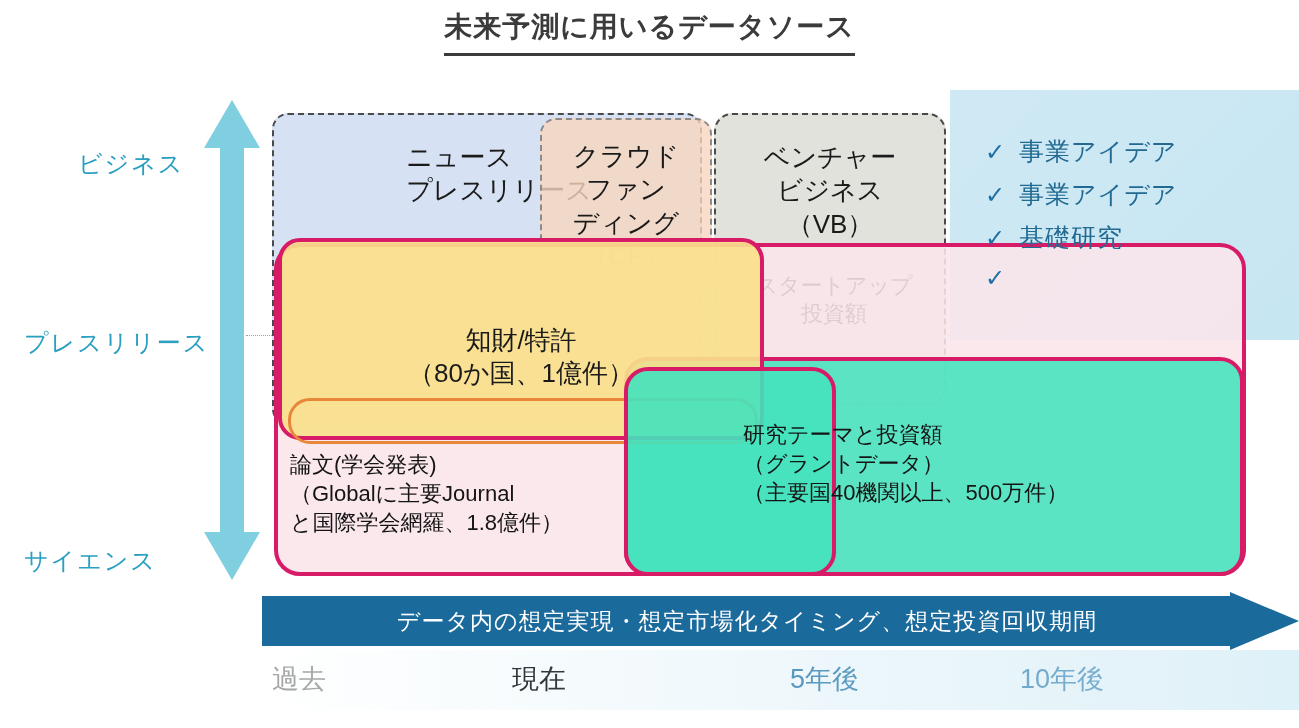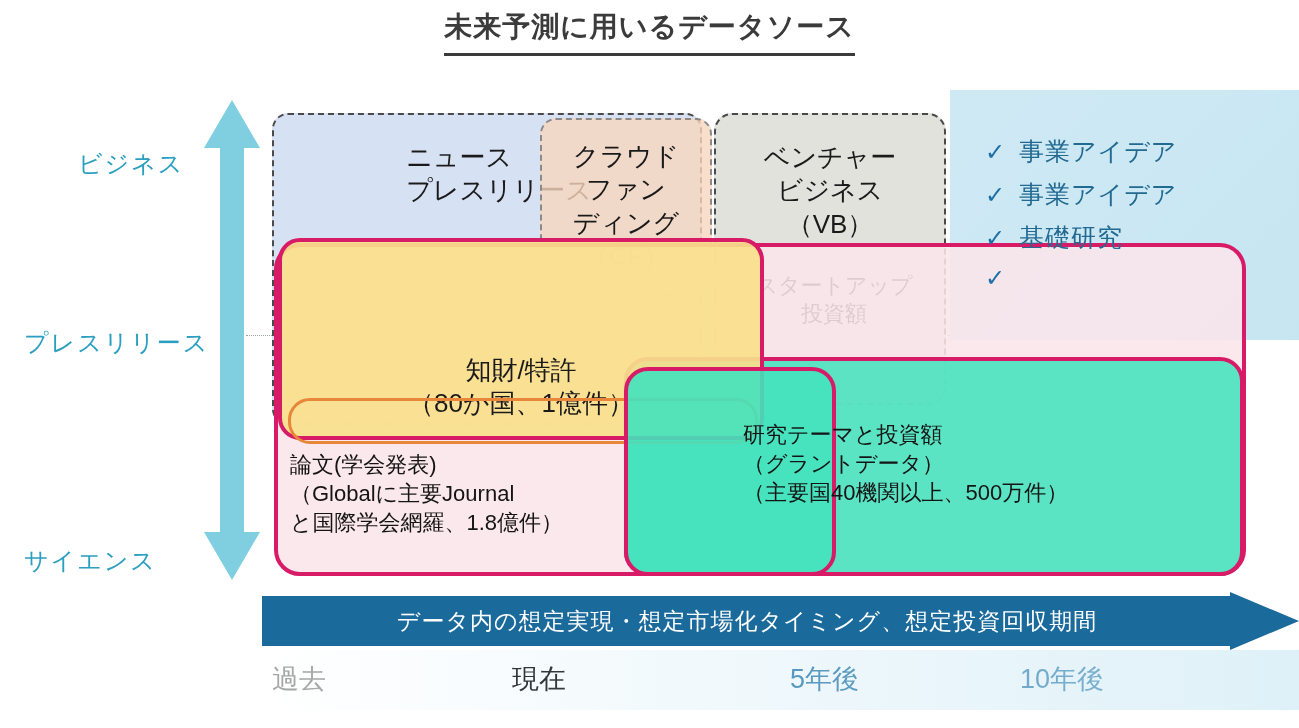--- a/index.html
+++ b/index.html
@@ -90,21 +90,21 @@
   }
 
   
   .p-ip{
     left:278px;top:238px;width:486px;height:202px;
     background:rgba(249,223,139,0.92);
     border:4px solid #d81b67;
     border-radius:22px;
     z-index:6;
   }
-  .p-ip .ptext{padding-top:112px;}
+  .p-ip .ptext{padding-top:82px;}
 
   
   .p-papers{
     left:274px;top:243px;width:972px;height:333px;
     background:rgba(250,229,235,0.88);
     border:4px solid #d81b67;
     border-radius:26px;
     z-index:3;
   }
   .papers-text{

